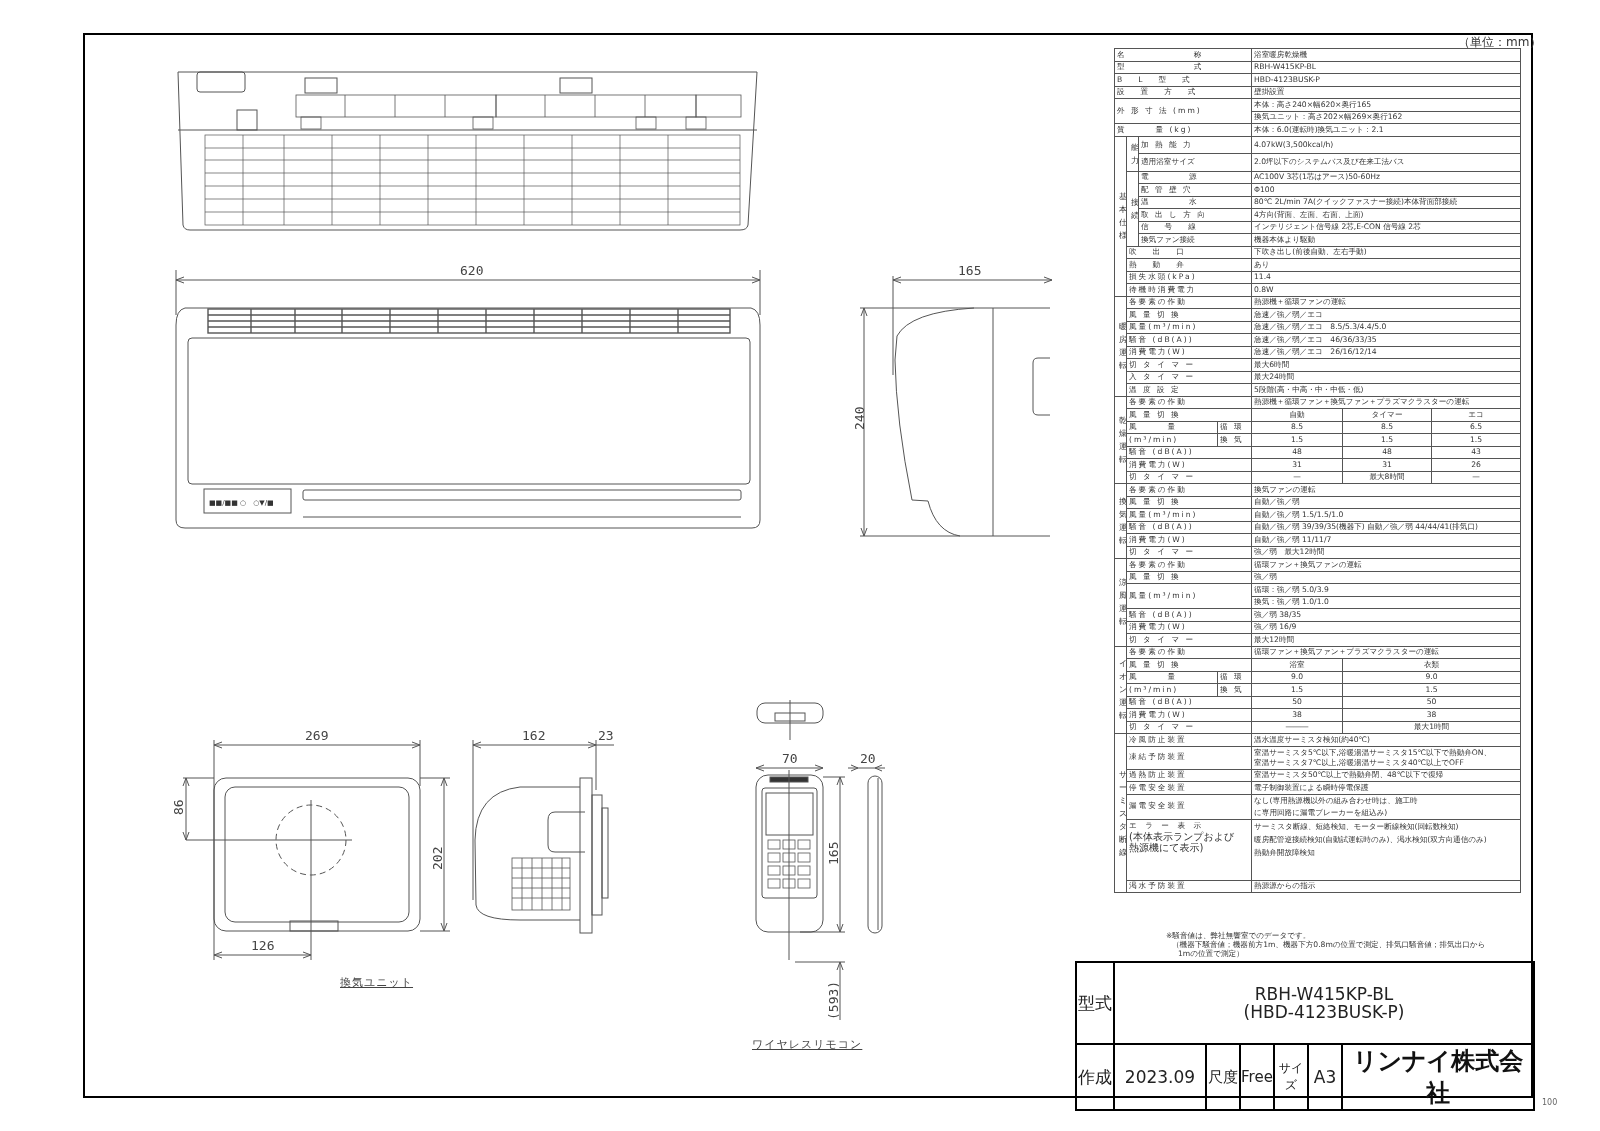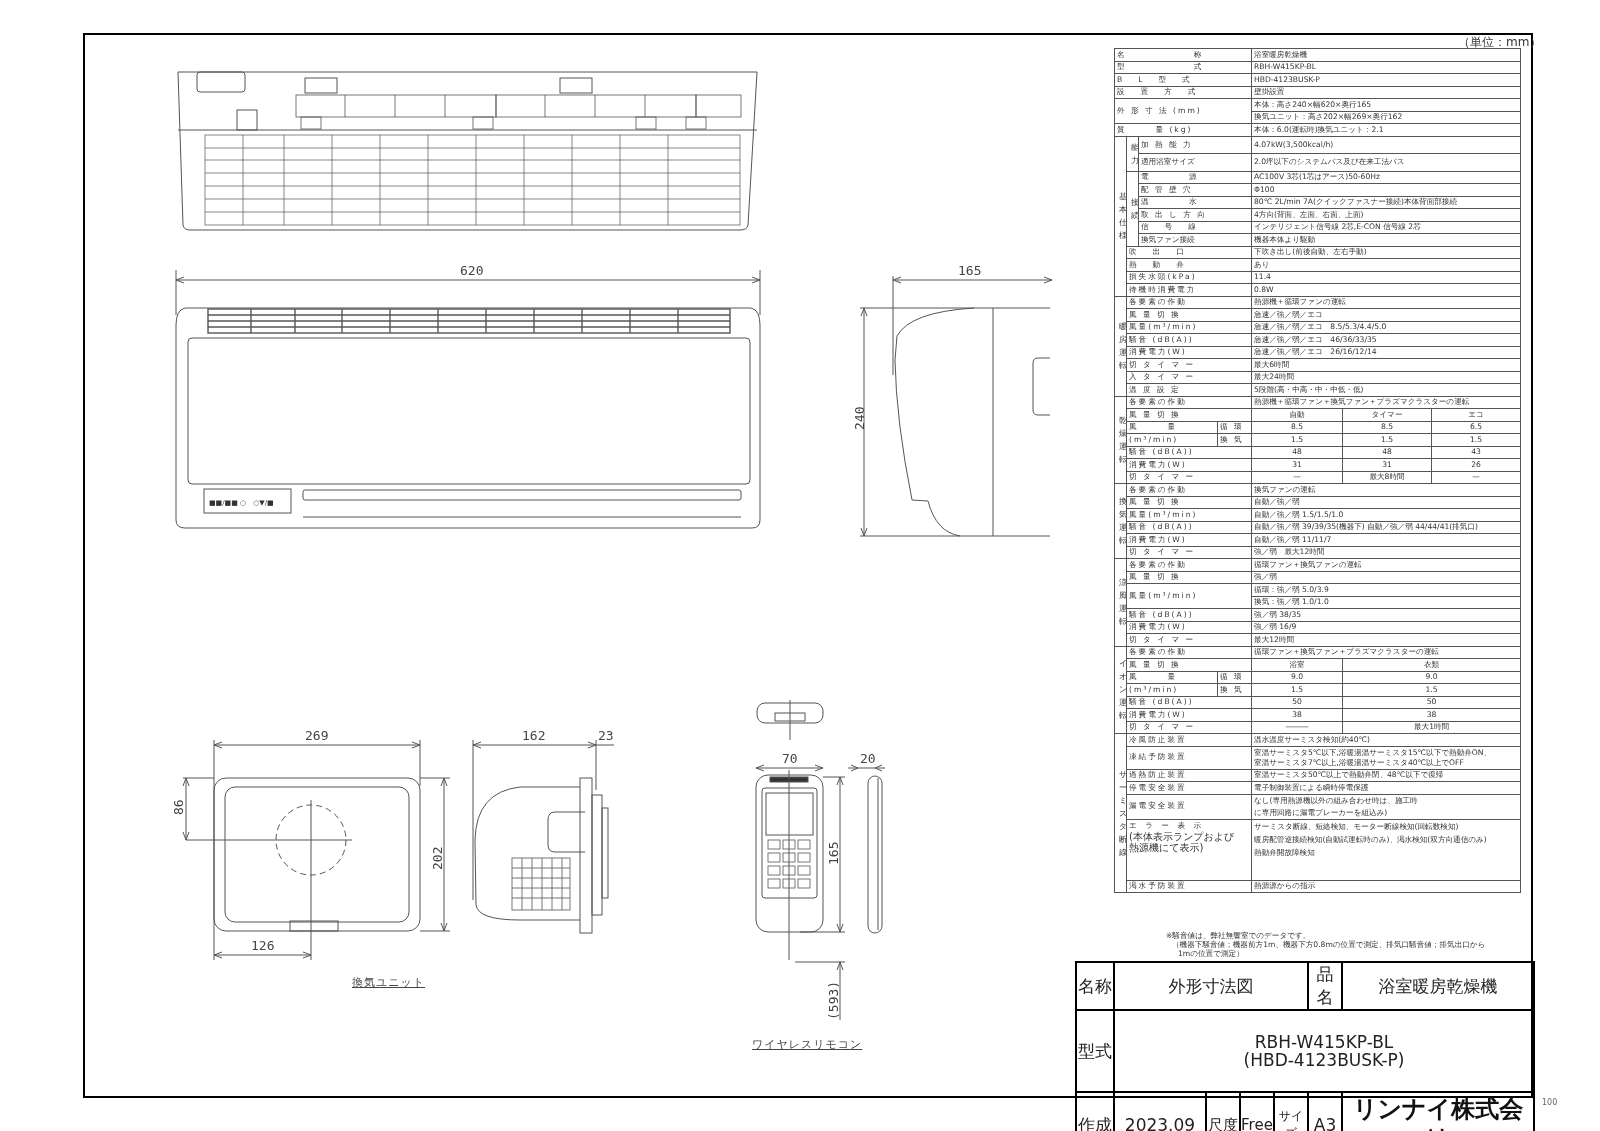--- a/index.html
+++ b/index.html
@@ -209,21 +209,21 @@
     <path d="M840 962 l-3 8 m3 -8 l3 8"></path>
     <text class="dim" x="0" y="0" stroke="none" transform="translate(838 1020) rotate(-90)">(593)</text>
     <line x1="848" y1="768" x2="885" y2="768"></line>
     <path d="M858 768 l-7 -3 m7 3 l-7 3 M875 768 l7 -3 m-7 3 l7 3"></path>
     <text class="dim" x="860" y="763" stroke="none">20</text>
     <rect x="868" y="776" width="14" height="157" rx="7"></rect>
     <line x1="878" y1="778" x2="878" y2="930"></line>
   </g>
 </svg>
 
-<div class="cap" style="left:352px;top:975px;">換気ユニット</div>
+<div class="cap" style="left:340px;top:975px;">換気ユニット</div>
 <div class="cap" style="left:752px;top:1037px;">ワイヤレスリモコン</div>
 
 <table class="spec">
   <colgroup>
       <col style="width:12px">
       <col style="width:12px">
       <col style="width:79px">
       <col style="width:34px">
       <col style="width:91px">
       <col style="width:89px">
@@ -531,26 +531,20 @@
   <colgroup>
       <col style="width:38px">
       <col style="width:92px">
       <col style="width:34px">
       <col style="width:34px">
       <col style="width:34px">
       <col style="width:34px">
       <col style="width:192px">
     </colgroup>
   <tbody>
-      <tr style="height:47px">
-    <td class="k">名称</td>
-    <td colspan="4">外形寸法図</td>
-    <td class="k">品名</td>
-    <td>浴室暖房乾燥機</td>
-  </tr>
   <tr style="height:82px">
     <td class="k">型式</td>
     <td colspan="6" style="line-height:18px">
       <div>RBH-W415KP-BL</div>
       <div>(HBD-4123BUSK-P)</div>
     </td>
   </tr>
   <tr style="height:39px">
     <td class="k">作成</td>
     <td>2023.09</td>

